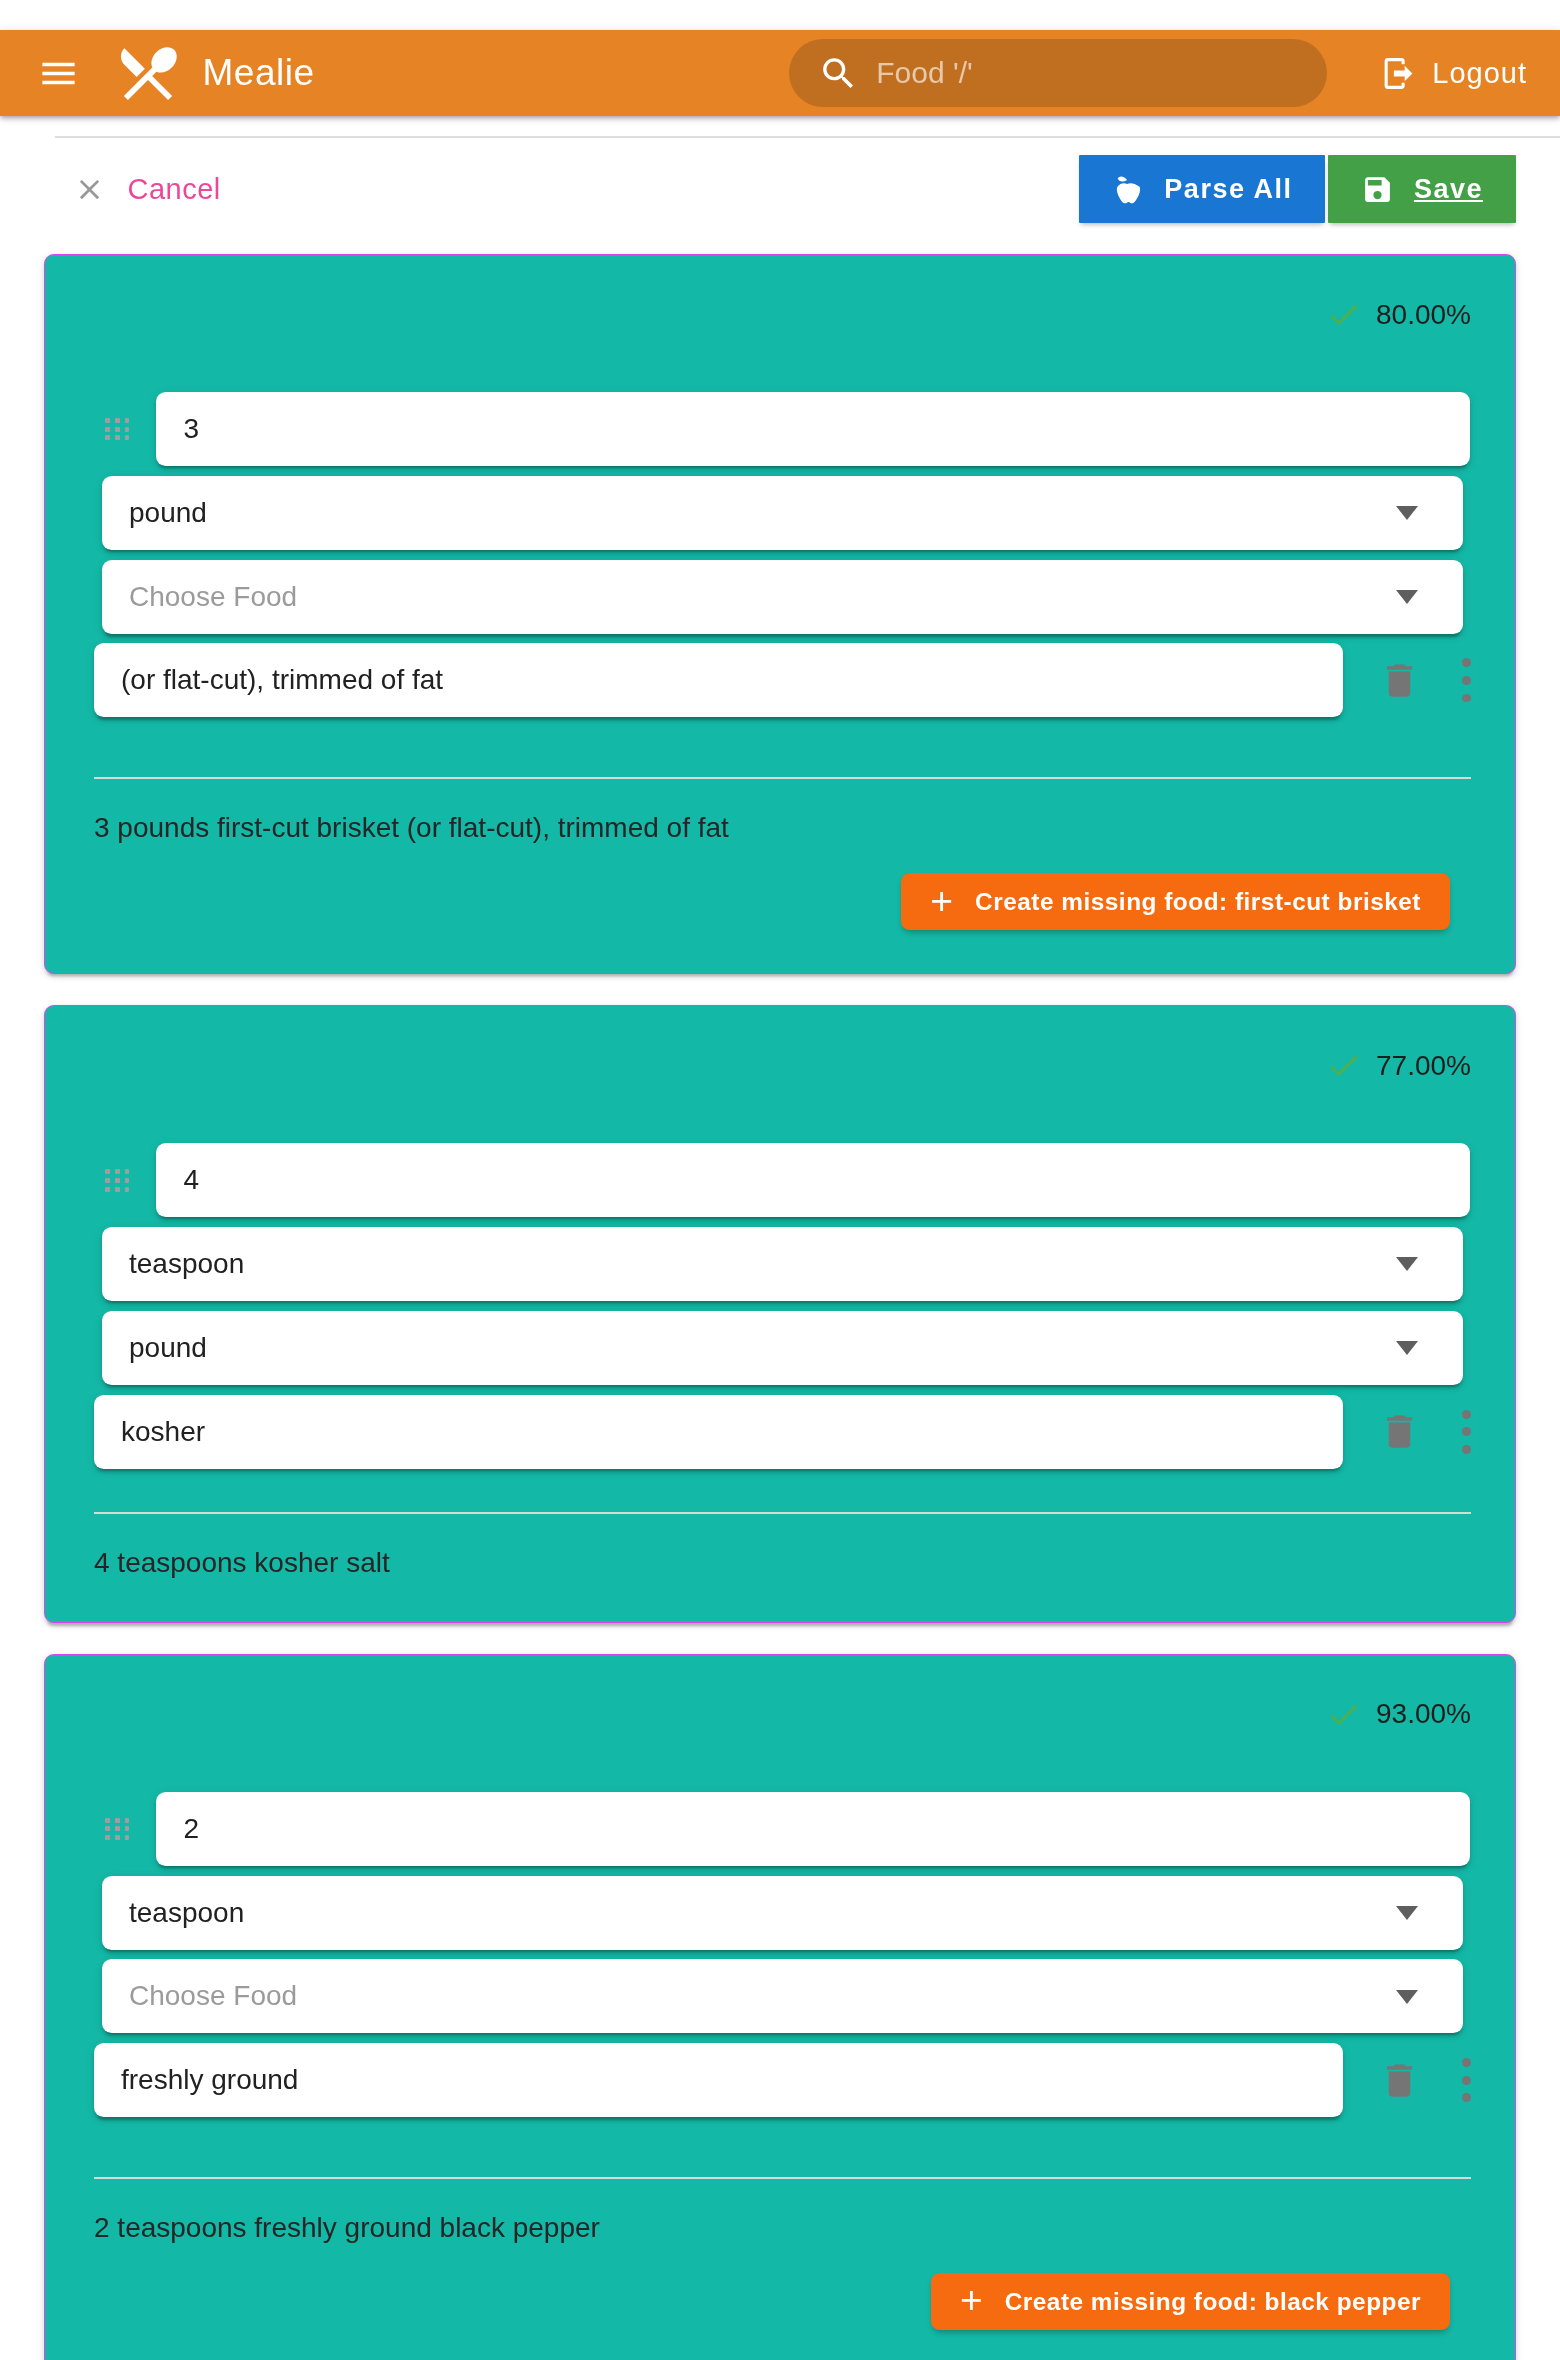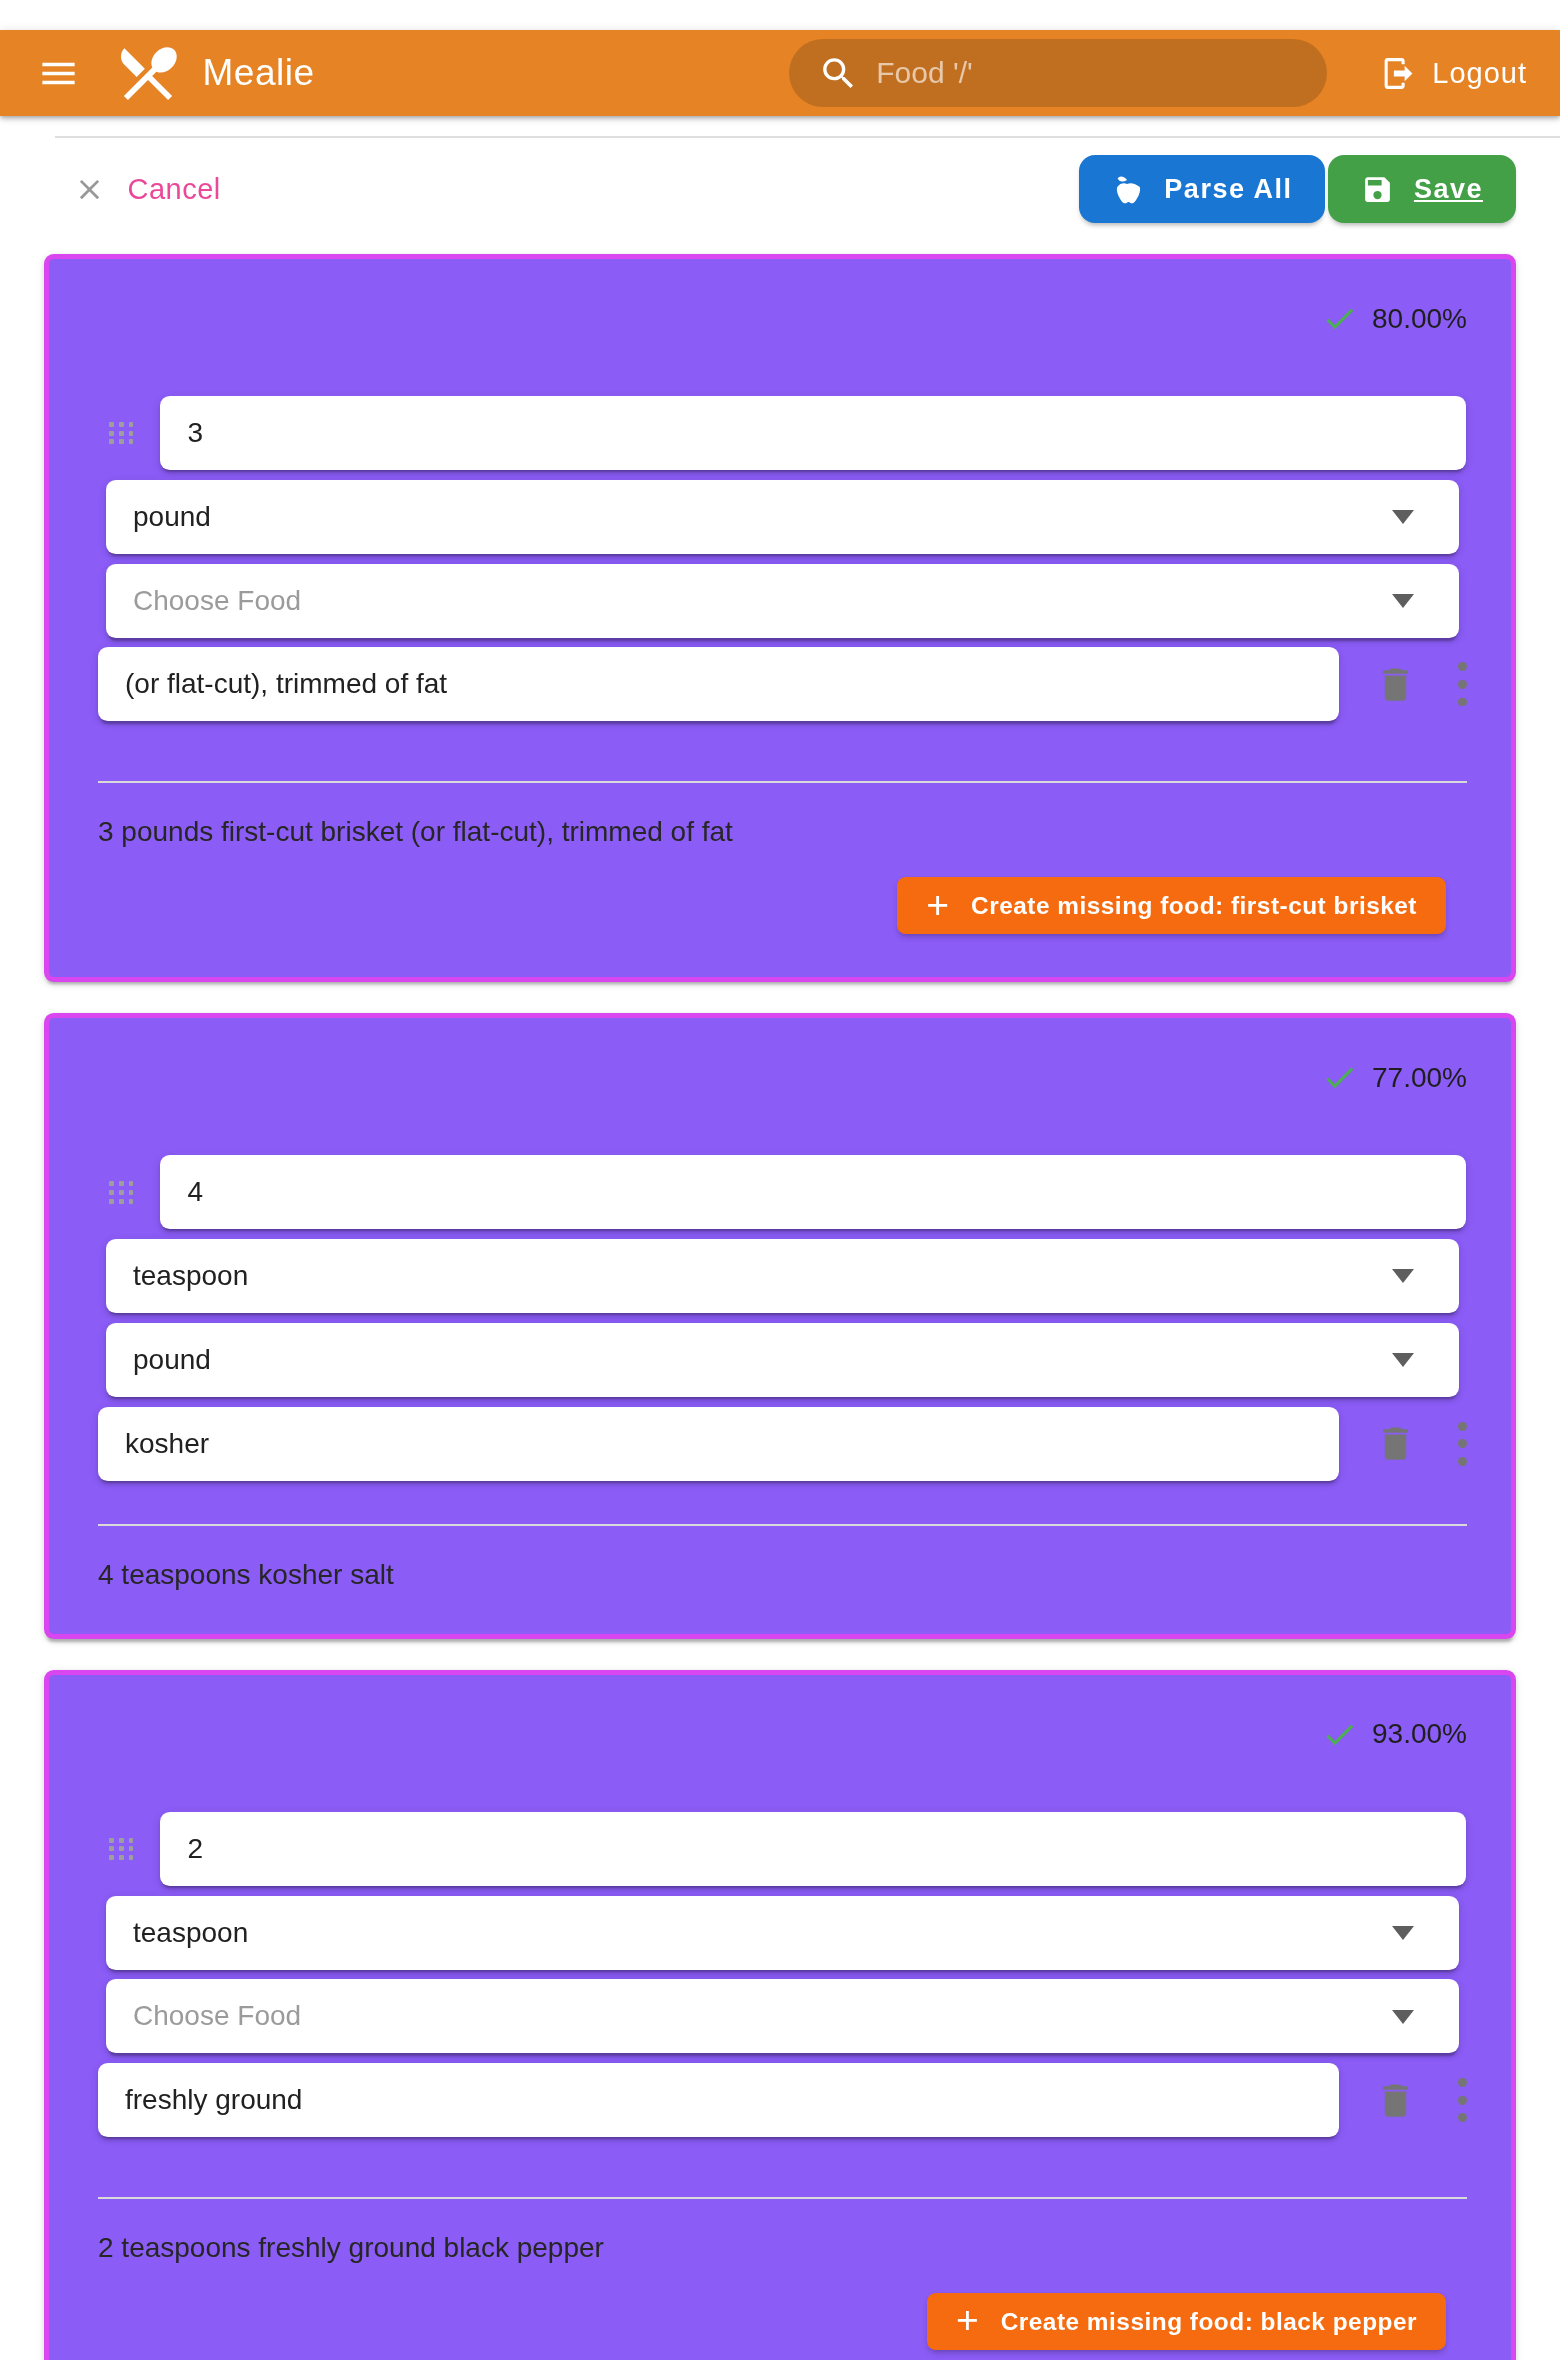--- a/index.html
+++ b/index.html
@@ -18,29 +18,29 @@
   .search-ph{margin-left:17.6px;font-size:30px;color:rgba(255,255,255,.62);}
   .logout{display:flex;align-items:center;margin-left:53px;color:#fff;font-size:29px;
           font-weight:400;letter-spacing:1px;gap:15.6px;cursor:pointer;}
 
   
   .top-divider{border:none;border-top:2px solid #DEDEDE;margin:19.5px 0 0 55px;}
   .toolbar{display:flex;align-items:center;margin:17.6px 44px 0 73px;}
   .cancel{display:flex;align-items:center;gap:21.5px;font-size:29px;font-weight:500;
           color:#ec4899;letter-spacing:0.5px;cursor:pointer;}
   .spacer{flex:1;}
-  .btn{display:inline-flex;align-items:center;border:none;border-radius:16px;color:#fff;
+  .btn{display:inline-flex;align-items:center;border:none;border-radius:1px;color:#fff;
        font-weight:700;cursor:pointer;font-family:inherit;}
   .btn-toolbar{height:68px;font-size:27px;letter-spacing:1.5px;padding:0 33px;gap:19.5px;
        box-shadow:0 3.9px 4.9px -2px rgba(0,0,0,.3);}
   .btn.blue{background:#1976D2;}
   .btn.green{background:#43A047;margin-left:3px;text-decoration:underline;}
 
   
-  .card{margin:31px 44px 0;background:#8b5cf6;border-radius:9.8px;border:5px solid #d946ef;
+  .card{margin:31px 44px 0;background:#14b8a6;border-radius:9.8px;border:1px solid #d946ef;
         padding-bottom:43px;
         box-shadow:0 5.9px 2.9px -3.9px rgba(0,0,0,.22),0 2.9px 4.9px 0 rgba(0,0,0,.10),0 2px 9.8px 0 rgba(0,0,0,.08);}
   .card.no-missing{}
   .conf{display:flex;justify-content:flex-end;align-items:center;gap:13.7px;
         padding:41px 44px 0 0;font-size:28px;color:#1e1e1e;}
 
   .field{background:#fff;border:none;border-radius:9.8px;font-size:28px;color:#212121;
          padding:0 27px;box-sizing:border-box;outline:none;
          box-shadow:0 5.9px 2px -3.9px rgba(0,0,0,.2),0 3.9px 3.9px 0 rgba(0,0,0,.12),0 2px 9.8px 0 rgba(0,0,0,.10);}
   .qty-row{display:flex;align-items:center;margin:59px 45px 0 60px;}

